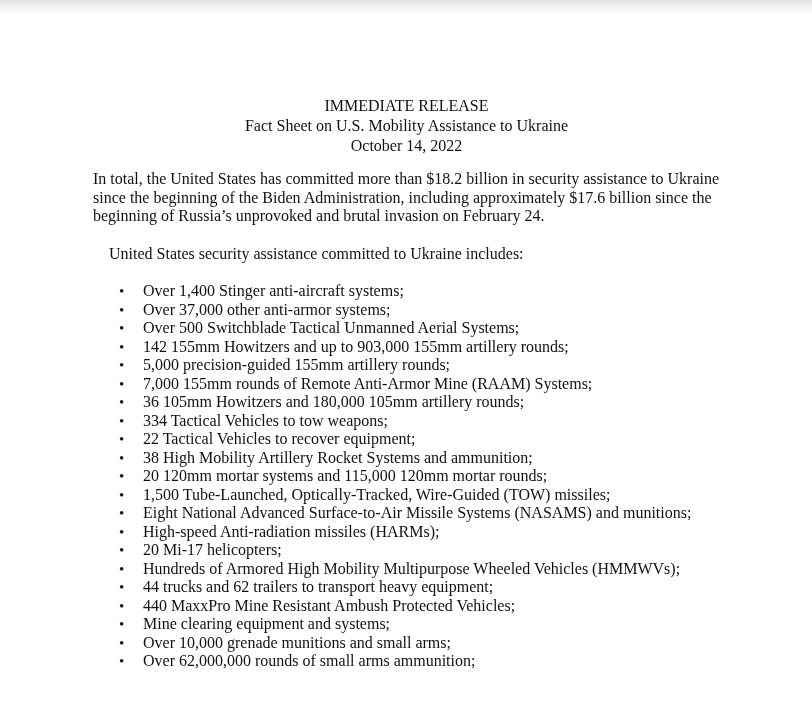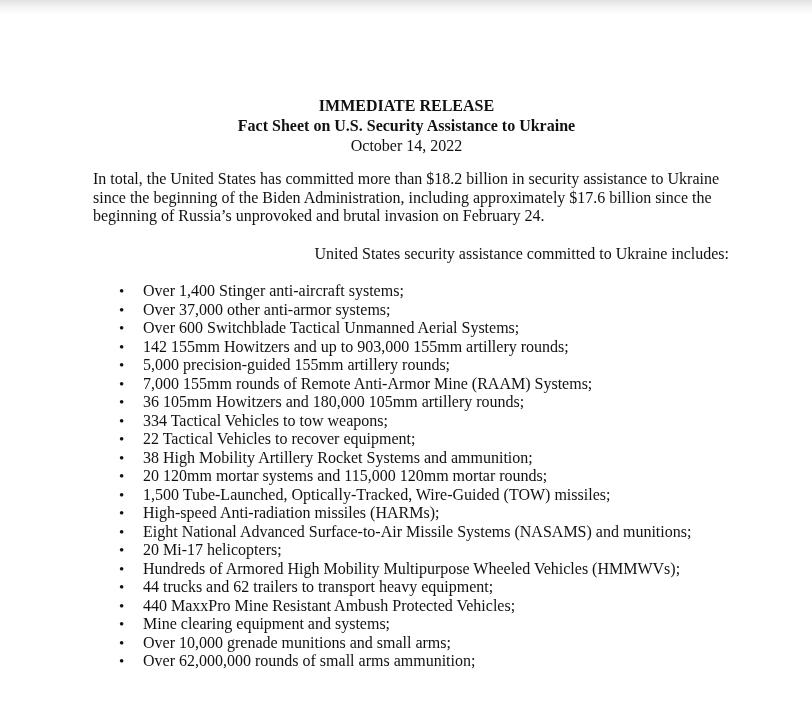--- a/index.html
+++ b/index.html
@@ -26,28 +26,27 @@
     width: 636px;
     font-size: 16px;
     line-height: 18.5px;
   }
   .doc-header {
     text-align: center;
     line-height: 20px;
     width: 627px;
   }
   .h-line { white-space: nowrap; }
-  .h-bold { font-weight: bold; }
+  .h-bold { font-weight: normal; }
   .intro {
     margin: 14px 0 0 0;
     width: 636px;
   }
   .list-heading {
     margin: 19px 0 0 16px;
-    text-align: right;
   }
   .assistance-list {
     margin: 19px 0 0 0;
     padding: 0 0 0 50px;
     list-style: none;
   }
   .assistance-list li {
     position: relative;
     line-height: 18.5px;
   }
@@ -61,43 +60,43 @@
 </head>
 <body>
 
 <div class="screen">
   <div class="top-fade"></div>
 
   <div class="doc">
 
     <header class="doc-header">
       <div class="h-line h-bold">IMMEDIATE RELEASE</div>
-      <div class="h-line h-bold">Fact Sheet on U.S. Security Assistance to Ukraine</div>
+      <div class="h-line h-bold">Fact Sheet on U.S. Mobility Assistance to Ukraine</div>
       <div class="h-line">October 14, 2022</div>
     </header>
 
     <p class="intro">In total, the United States has committed more than $18.2 billion in security assistance to Ukraine since the beginning of the Biden Administration, including approximately $17.6 billion since the beginning of Russia’s unprovoked and brutal invasion on February 24.</p>
 
     <p class="list-heading">United States security assistance committed to Ukraine includes:</p>
 
     <ul class="assistance-list">
         <li>Over 1,400 Stinger anti-aircraft systems;</li>
         <li>Over 37,000 other anti-armor systems;</li>
-        <li>Over 600 Switchblade Tactical Unmanned Aerial Systems;</li>
+        <li>Over 500 Switchblade Tactical Unmanned Aerial Systems;</li>
         <li>142 155mm Howitzers and up to 903,000 155mm artillery rounds;</li>
         <li>5,000 precision-guided 155mm artillery rounds;</li>
         <li>7,000 155mm rounds of Remote Anti-Armor Mine (RAAM) Systems;</li>
         <li>36 105mm Howitzers and 180,000 105mm artillery rounds;</li>
         <li>334 Tactical Vehicles to tow weapons;</li>
         <li>22 Tactical Vehicles to recover equipment;</li>
         <li>38 High Mobility Artillery Rocket Systems and ammunition;</li>
         <li>20 120mm mortar systems and 115,000 120mm mortar rounds;</li>
         <li>1,500 Tube-Launched, Optically-Tracked, Wire-Guided (TOW) missiles;</li>
+        <li>Eight National Advanced Surface-to-Air Missile Systems (NASAMS) and munitions;</li>
         <li>High-speed Anti-radiation missiles (HARMs);</li>
-        <li>Eight National Advanced Surface-to-Air Missile Systems (NASAMS) and munitions;</li>
         <li>20 Mi-17 helicopters;</li>
         <li>Hundreds of Armored High Mobility Multipurpose Wheeled Vehicles (HMMWVs);</li>
         <li>44 trucks and 62 trailers to transport heavy equipment;</li>
         <li>440 MaxxPro Mine Resistant Ambush Protected Vehicles;</li>
         <li>Mine clearing equipment and systems;</li>
         <li>Over 10,000 grenade munitions and small arms;</li>
         <li>Over 62,000,000 rounds of small arms ammunition;</li>
       </ul>
 
   </div>

